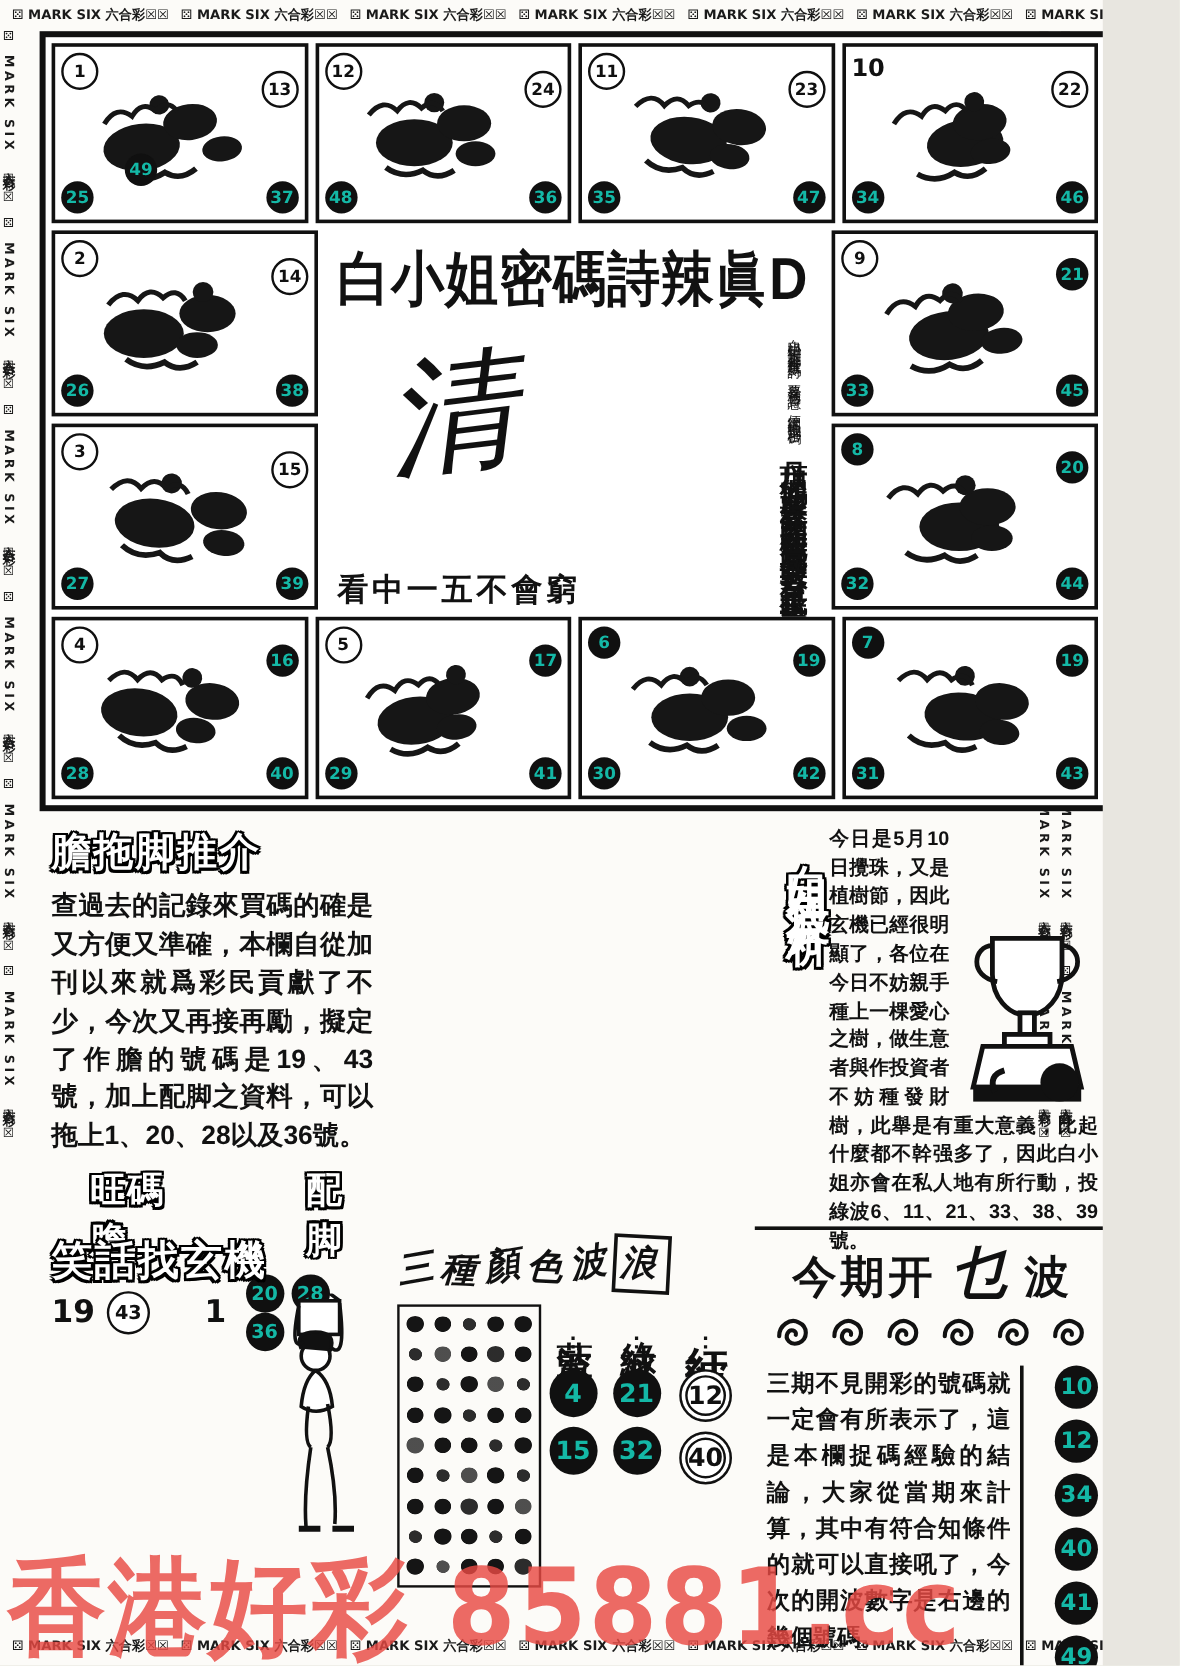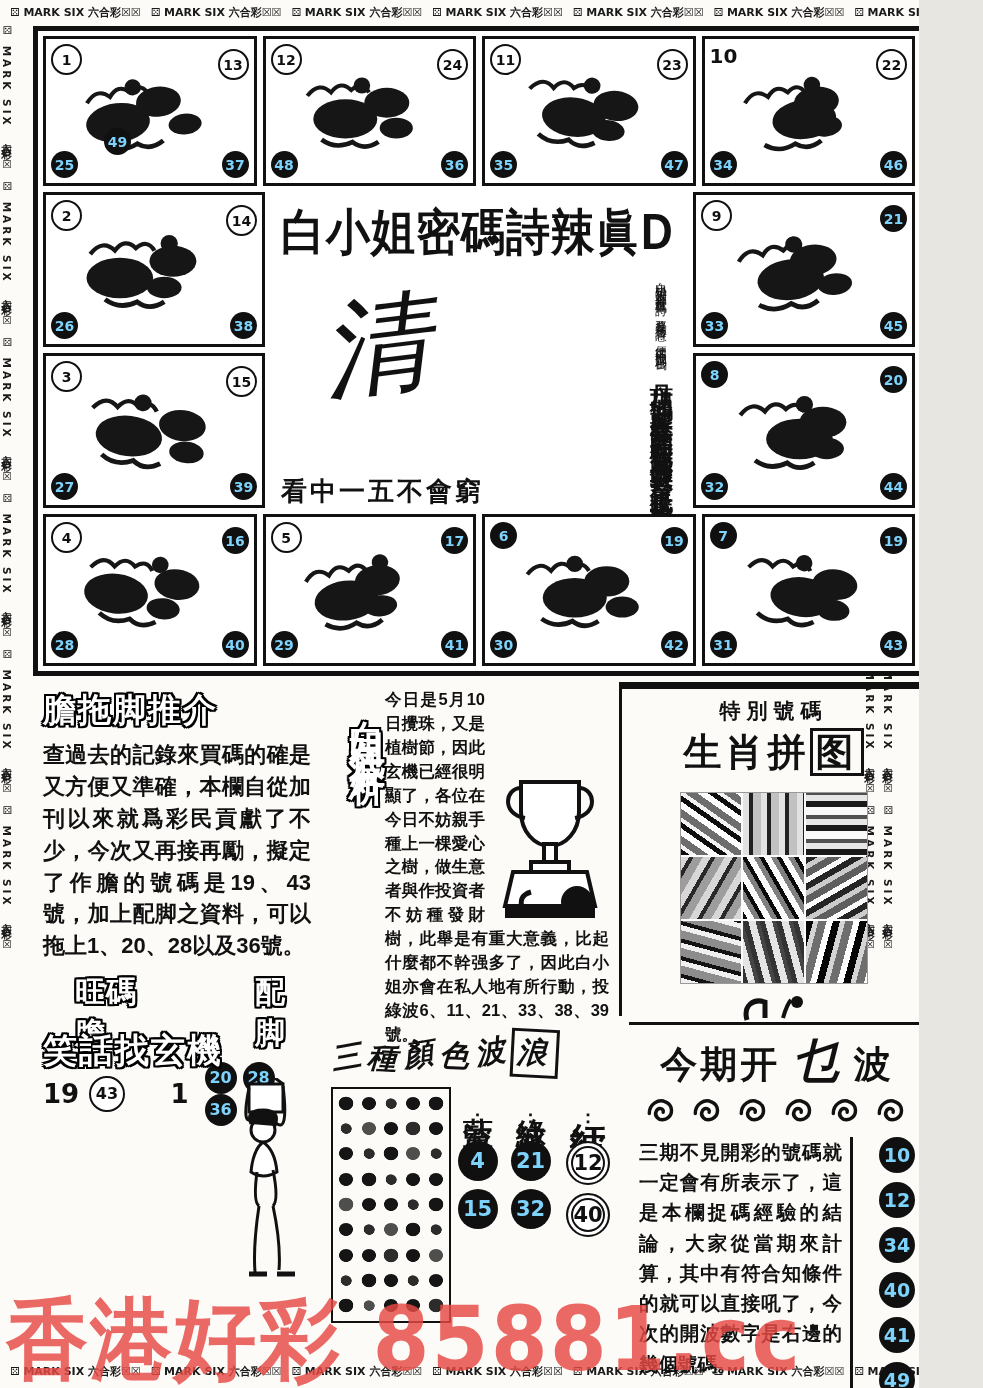--- a/index.html
+++ b/index.html
@@ -19,25 +19,25 @@
   
   .grid{border:5px solid #111;padding:5px;display:flex;flex-direction:column;gap:6px;background:#fff;}
   .rowA,.rowD,.mid{display:flex;gap:6px;}
   .rowA{height:150px;} .rowD{height:152px;} .mid{height:316px;}
   .panel{position:relative;border:3px solid #111;background:#fff;flex:1;overflow:hidden;}
   .sidecol{width:222px;display:flex;flex-direction:column;gap:6px;}
   .sidecol .panel{flex:1;}
   .inkart{position:absolute;left:10%;top:14%;width:80%;height:72%;}
   .ball{display:inline-flex;align-items:center;justify-content:center;width:27px;height:27px;
         border-radius:50%;font-weight:700;font-size:14px;font-family:"DejaVu Sans",sans-serif;line-height:1;}
-  .ball.filled{background:#101010;color:#7dd3fc;}
+  .ball.filled{background:#101010;color:#14b8a6;}
   .ball.outline{background:#fff;color:#101010;border:2.5px solid #101010;}
   .ball.ring{background:#fff;color:#101010;border:2px solid #101010;box-shadow:inset 0 0 0 3px #fff,inset 0 0 0 5px #101010;}
   .corner{position:absolute;}
-  .c0{top:5px;left:5px;} .c1{top:10px;right:5px;} .c2{bottom:5px;left:5px;} .c3{bottom:5px;right:5px;}
+  .c0{top:5px;left:5px;} .c1{top:20px;right:5px;} .c2{bottom:5px;left:5px;} .c3{bottom:5px;right:5px;}
   .cx{bottom:28px;left:58px;}
   .plainnum{position:absolute;font-size:20px;font-weight:700;font-family:"DejaVu Sans",sans-serif;}
   
   .center{flex:1;position:relative;padding:8px 10px 4px;background:#fff;}
   .headline{font-size:44px;font-weight:900;letter-spacing:1px;white-space:nowrap;
             transform:scaleY(1.12);transform-origin:top left;font-family:"Liberation Sans",sans-serif;}
   .centerbody{display:flex;margin-top:14px;height:238px;}
   .leftzone{flex:1;display:flex;flex-direction:column;justify-content:space-between;}
   .cursive{font-family:"DejaVu Serif",serif;font-style:italic;font-size:108px;line-height:1;
            transform:rotate(-7deg);margin:6px 0 0 40px;}
@@ -414,42 +414,20 @@
               <path d="M22 98 h74 l8 34 h-90 z"></path>
             </g>
             <rect x="14" y="130" width="90" height="14" fill="#111"></rect>
             <circle cx="86" cy="128" r="16" fill="#111"></circle>
             <path d="M40 118 q-14 4 -8 18" stroke="#111" stroke-width="5" fill="none"></path>
           </svg>
           <p class="bodytext">今日是5月10日攪珠，又是植樹節，因此玄機已經很明顯了，各位在今日不妨親手種上一棵愛心之樹，做生意者與作投資者不妨種發財樹，此舉是有重大意義，比起什麼都不幹强多了，因此白小姐亦會在私人地有所行動，投綠波6、11、21、33、38、39號。</p>
         </div>
       </section>
 
-      <section class="col zodiac">
-        <div class="zlabel">特別號碼</div>
-        <div class="ztitle">
-          <span>生肖拼</span><span class="boxed">图</span>
-        </div>
-        <div class="puzzle" id="puzzle">
-            <div class="pz"></div>
-            <div class="pz"></div>
-            <div class="pz"></div>
-            <div class="pz"></div>
-            <div class="pz"></div>
-            <div class="pz"></div>
-            <div class="pz"></div>
-            <div class="pz"></div>
-            <div class="pz"></div>
-          </div>
-        <svg class="squiggle" width="70" height="30" viewBox="0 0 70 30">
-          <path d="M8 26 C4 12 14 4 26 8 l0 16" fill="none" stroke="#111" stroke-width="5"></path>
-          <path d="M44 24 q4 -14 8 -18" fill="none" stroke="#111" stroke-width="4"></path>
-          <circle cx="58" cy="8" r="6" fill="#111"></circle>
-        </svg>
-      </section>
     </div>
 
     <div class="band bottom-band">
       <section class="col joke">
         <h2 class="outlineTitle">笑話找玄機</h2>
         <svg class="woman" viewBox="0 0 92 208">
           <g fill="none" stroke="#111" stroke-width="3">
             <rect x="30" y="6" width="34" height="28" fill="#fff"></rect>
             <path d="M30 6 l10 -6 m24 6 l-8 -6"></path>
             <circle cx="44" cy="52" r="12" fill="#fff"></circle>

